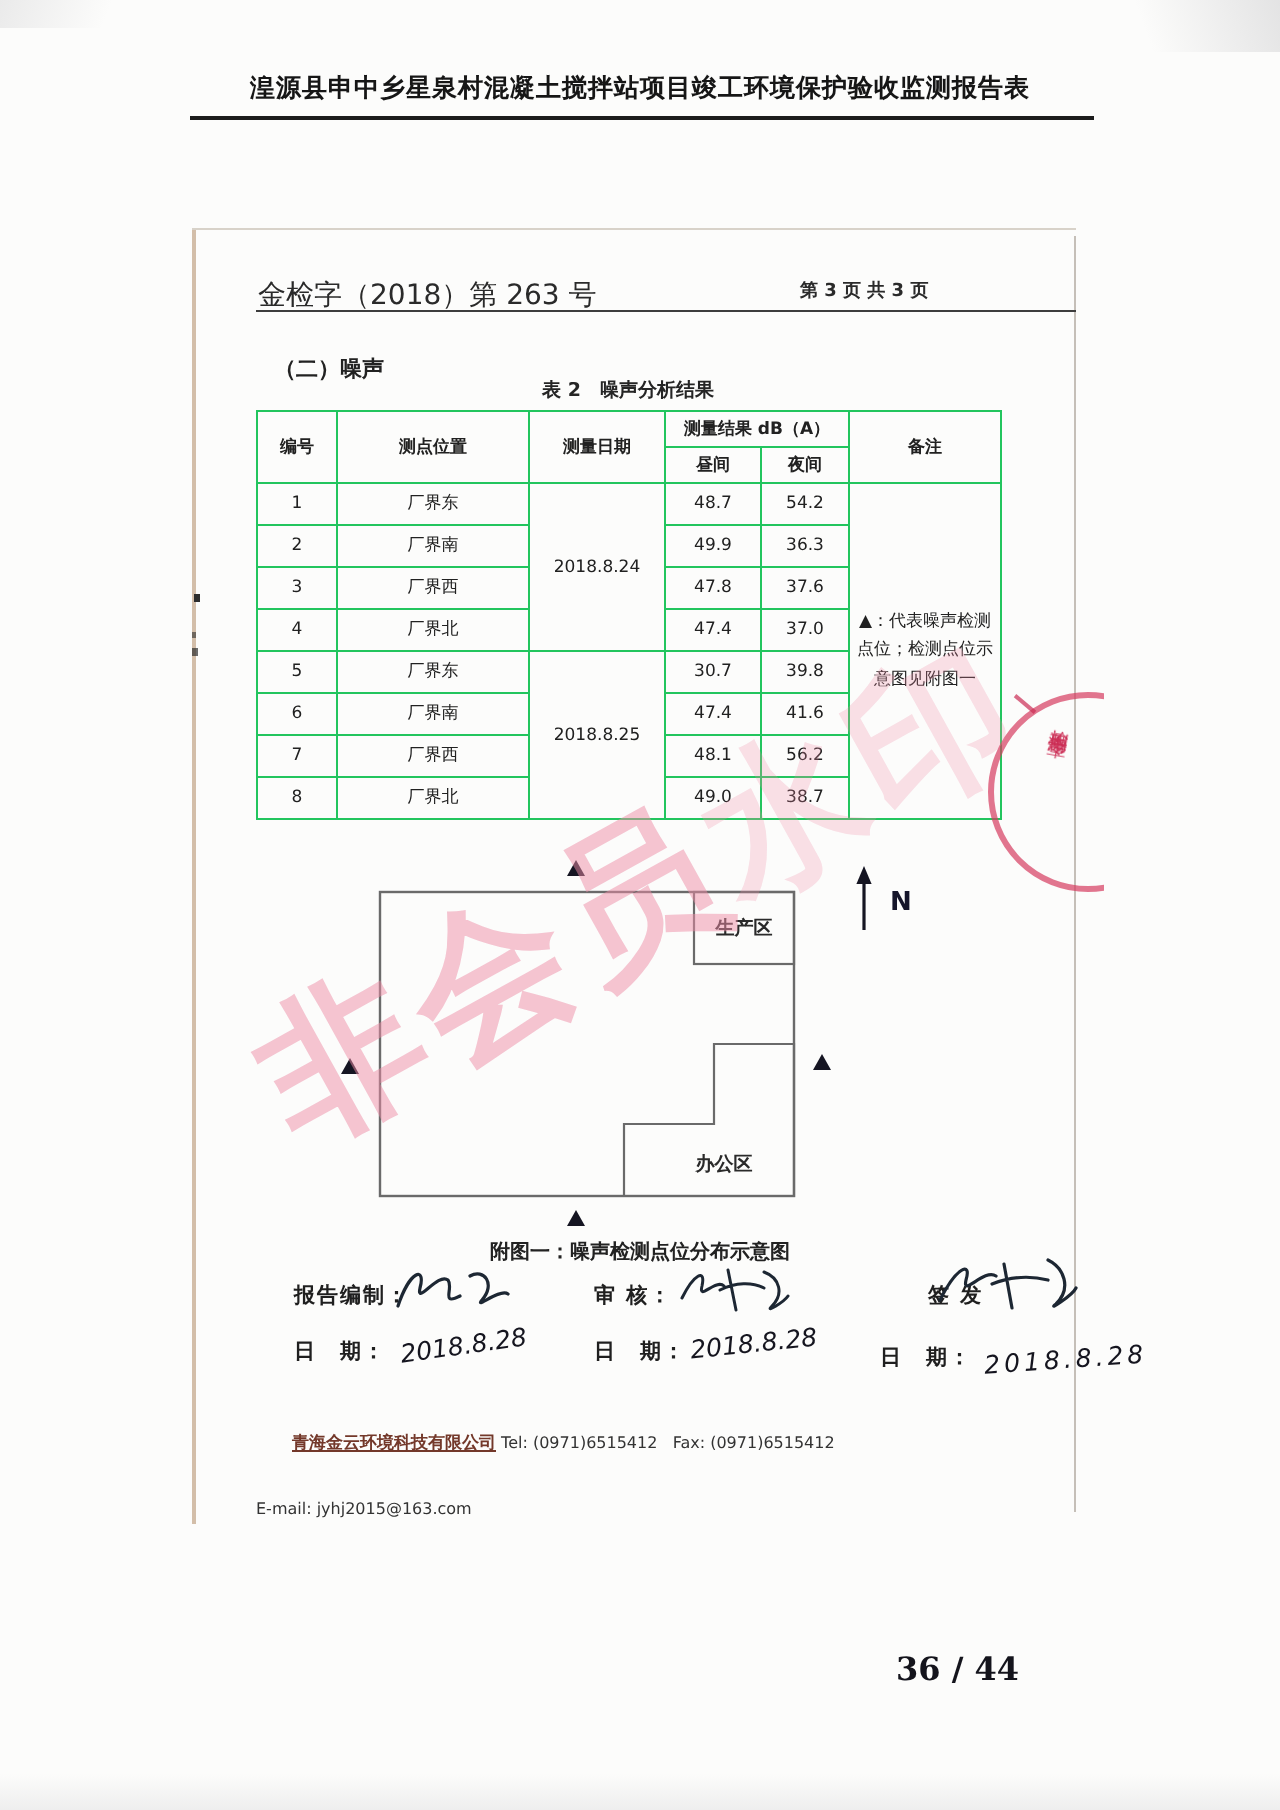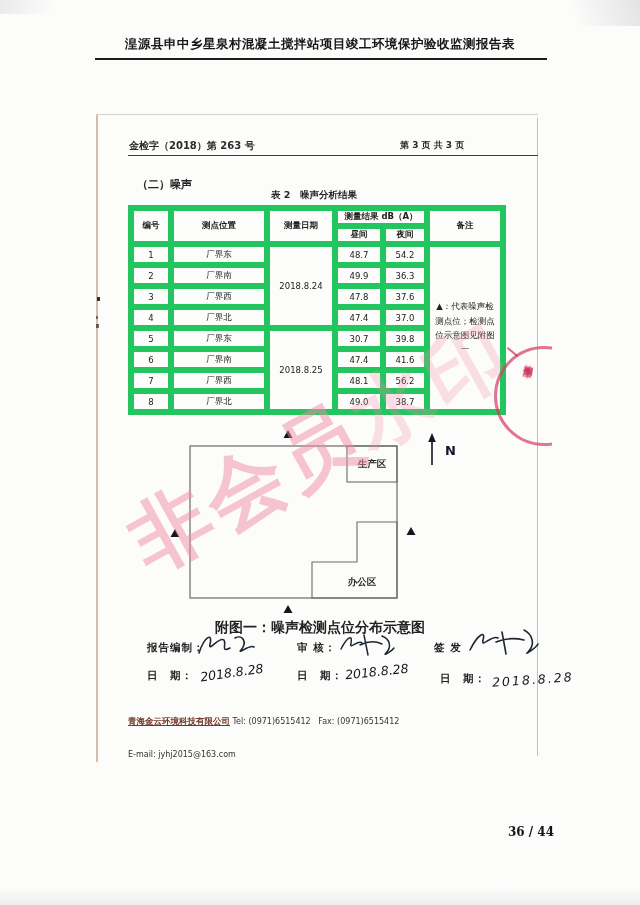--- a/index.html
+++ b/index.html
@@ -26,51 +26,51 @@
     font-size:12.5px; font-weight:bold; letter-spacing:.5px; color:#161616; }
   .title-rule { top:58px; left:95px; width:452px; height:2px; background:#1c1c1c; }
 
   
   .edge-left { left:96px; top:114px; width:2px; height:648px; background:#b08a66; opacity:.55; }
   .edge-right { left:537px; top:118px; width:1px; height:638px; background:#8d8276; opacity:.5; }
   .edge-top { left:96px; top:114px; width:442px; height:1px; background:#d8d2c9; }
   .dot { background:#2d2d2d; }
 
   
-  .ref-left { left:129px; top:139px; font-size:10px; font-weight:700; color:#2a2a2a; }
+  .ref-left { left:129px; top:139px; font-size:14px; font-weight:400; color:#2a2a2a; }
   .ref-right { left:400px; top:139px; width:137px; font-size:9px; font-weight:600; color:#2a2a2a; }
   .ref-rule { left:128px; top:155px; width:410px; height:1px; background:#3d3d3d; }
 
   .sec-head { left:137px; top:165px; font-size:11px; font-weight:bold; color:#222;margin-top:12px; }
   .tbl-cap { left:128px; top:189px; width:372px; text-align:center; font-size:9.5px; font-weight:600; color:#252525; }
 
   
   table.noise { position:absolute; left:128px; top:205px; width:372px;
     border-collapse:collapse; table-layout:fixed; }
   table.noise th, table.noise td {
-    border:6px solid #22c55e; font-size:8.5px; text-align:center;
+    border:1px solid #22c55e; font-size:8.5px; text-align:center;
     vertical-align:middle; color:#212121; font-weight:500; padding:0 2px; }
   table.noise th { font-weight:600; }
   tr.hdr { height:18px; } tr.bdy { height:21px; }
   td.remark-cell { font-size:8px; text-align:left; padding:0 5px; line-height:1.7; color:#1d1d1d; }
 
   
   .fig-cap { left:128px; top:619px; width:384px; text-align:center;
-    font-size:14px; font-weight:bold; color:#222; }
+    font-size:10px; font-weight:bold; color:#222; }
 
   
   .sig-label { font-size:10.5px; font-weight:bold; color:#1f1f1f; letter-spacing:1px; }
   .hand { font-style:italic; color:#15151f; font-size:12.5px; white-space:nowrap; }
 
   
-  .foot-line1 { left:128px; top:716px; font-size:8px; color:#333;text-align:center; }
+  .foot-line1 { left:146px; top:716px; font-size:8px; color:#333;text-align:center; }
   .company { color:#73382a; font-weight:bold; text-decoration:underline; font-size:8.5px; }
   .foot-line2 { left:128px; top:750px; font-size:8px; color:#333; }
-  .page-num { left:476px; top:825px; width:110px; text-align:center;
-    font-family:"DejaVu Serif","Liberation Serif",serif; font-weight:bold; font-size:12px; color:#14141c; }
+  .page-num { left:448px; top:825px; width:110px; 
+    font-family:"DejaVu Serif","Liberation Serif",serif; font-weight:bold; font-size:16px; color:#14141c; }
 
   
   .watermark { left:100px; top:392px; width:440px; height:110px;
     transform:rotate(-29deg); text-align:center; line-height:110px;
     font-size:80px; font-weight:bold; letter-spacing:4px;
     pointer-events:none; z-index:6; white-space:nowrap; }
   .wm-strong { color:rgba(238,140,166,.50); }
   .wm-faint { color:rgba(238,140,166,.26); }
 
   
@@ -196,21 +196,21 @@
   <polygon points="123,180 118.5,188 127.5,188" fill="#151522"></polygon>
   <line x1="267" y1="40" x2="267" y2="16" stroke="#151522" stroke-width="1.6"></line>
   <polygon points="267,8 263.2,17 270.8,17" fill="#151522"></polygon>
   <text x="280" y="30" font-size="13" font-weight="bold" fill="#15152a">N</text>
 </svg>
 
 <div class="abs fig-cap">附图一：噪声检测点位分布示意图</div>
 
 <span class="abs sig-label" style="left:147px;top:641px;">报告编制：</span>
 <span class="abs sig-label" style="left:297px;top:641px;">审  核：</span>
-<span class="abs sig-label" style="left:434px;top:641px;">签 发</span>
+<span class="abs sig-label" style="left:464px;top:641px;">签 发</span>
 
 <svg class="abs" style="left:195px;top:631px;" width="62" height="30" viewBox="0 0 62 30">
   <path d="M4,22 C10,4 18,2 15,13 C13,22 24,5 29,9 C32,13 25,22 35,17 M40,7 C47,3 53,11 46,19 C42,24 55,13 59,16" fill="none" stroke="#1d2733" stroke-width="1.6" stroke-linecap="round"></path>
 </svg>
 <svg class="abs" style="left:338px;top:631px;" width="58" height="30" viewBox="0 0 58 30">
   <path d="M3,18 C9,6 15,3 13,12 C11,20 20,8 24,12 M26,4 L30,24 M22,14 C30,10 38,10 44,13 M44,5 C52,8 54,16 48,22 C44,26 54,20 56,17" fill="none" stroke="#1d2733" stroke-width="1.5" stroke-linecap="round"></path>
 </svg>
 <svg class="abs" style="left:466px;top:626px;" width="74" height="34" viewBox="0 0 74 34">
   <path d="M4,24 C12,8 20,4 17,14 C15,23 26,8 32,12 M36,6 L40,28 M30,16 C40,12 50,12 58,14 M58,4 C66,8 70,18 62,26 C57,30 70,22 72,18" fill="none" stroke="#1d2733" stroke-width="1.6" stroke-linecap="round"></path>
 </svg>

